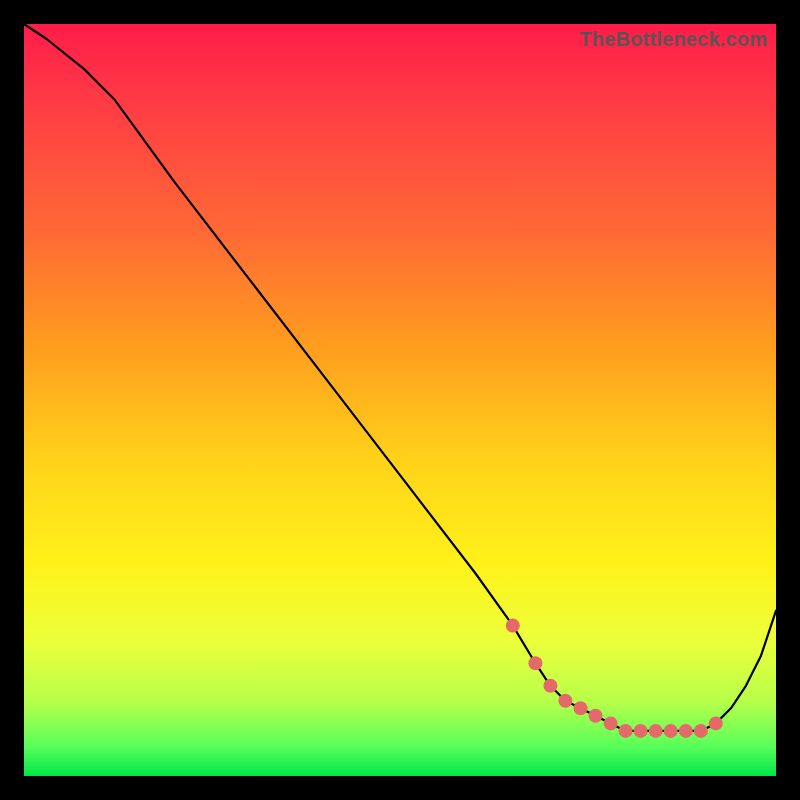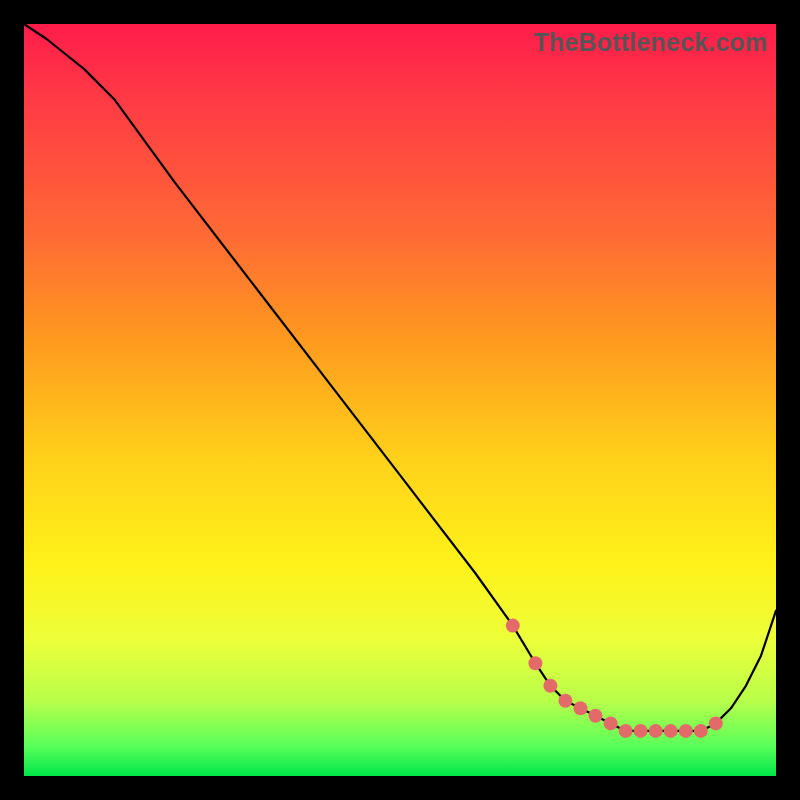--- a/index.html
+++ b/index.html
@@ -36,21 +36,21 @@
       #b8ff4a 90%,
       #5aff5a 96%,
       #00e64a 100%
     );
   }
   .watermark {
     position: absolute;
     top: 4px;
     right: 8px;
     color: #555;
-    font-size: 25px;
+    font-size: 20px;
     font-weight: 600;
     letter-spacing: 0.2px;
     user-select: none;
   }
   svg.overlay {
     position: absolute;
     left: 0;
     top: 0;
     width: 752px;
     height: 752px;

